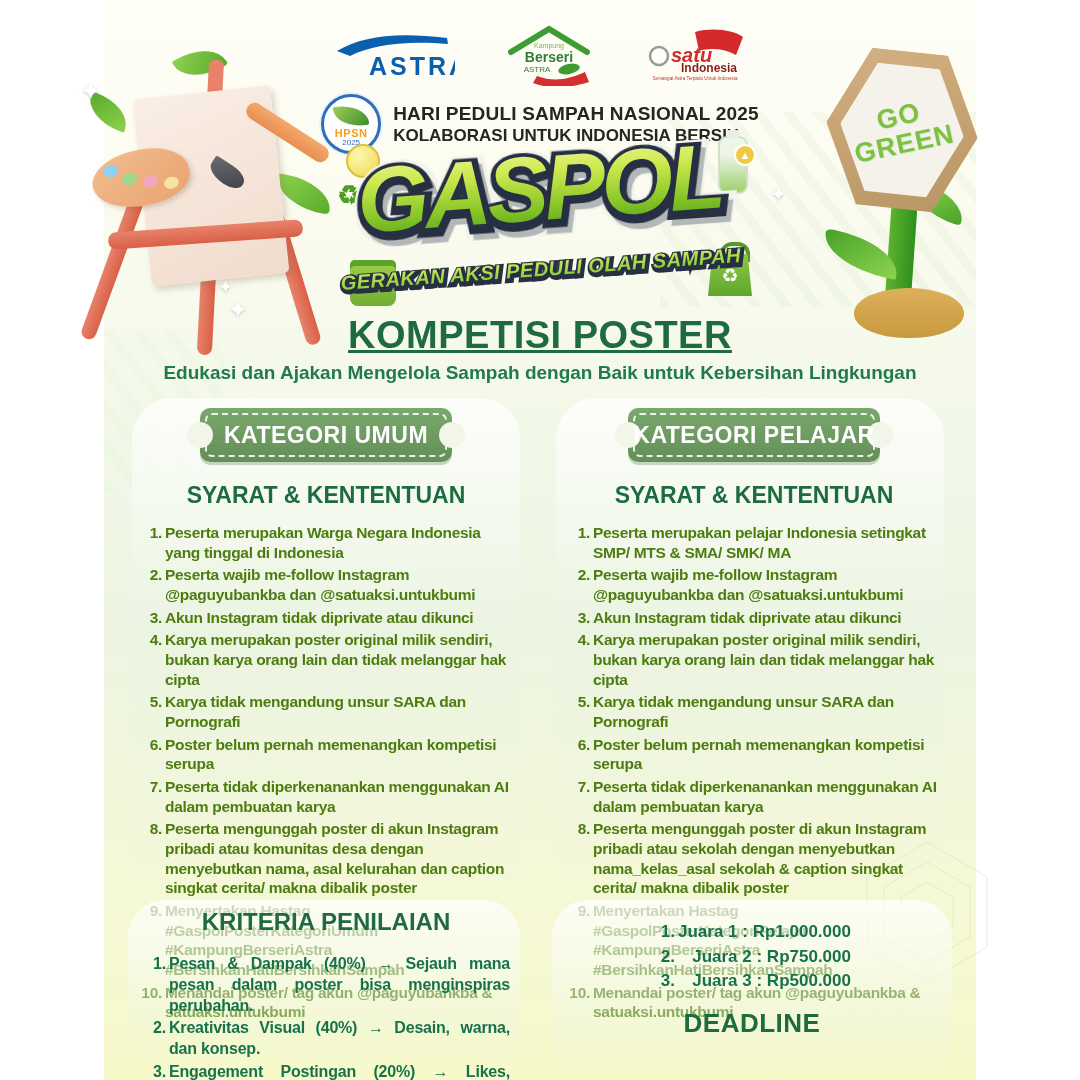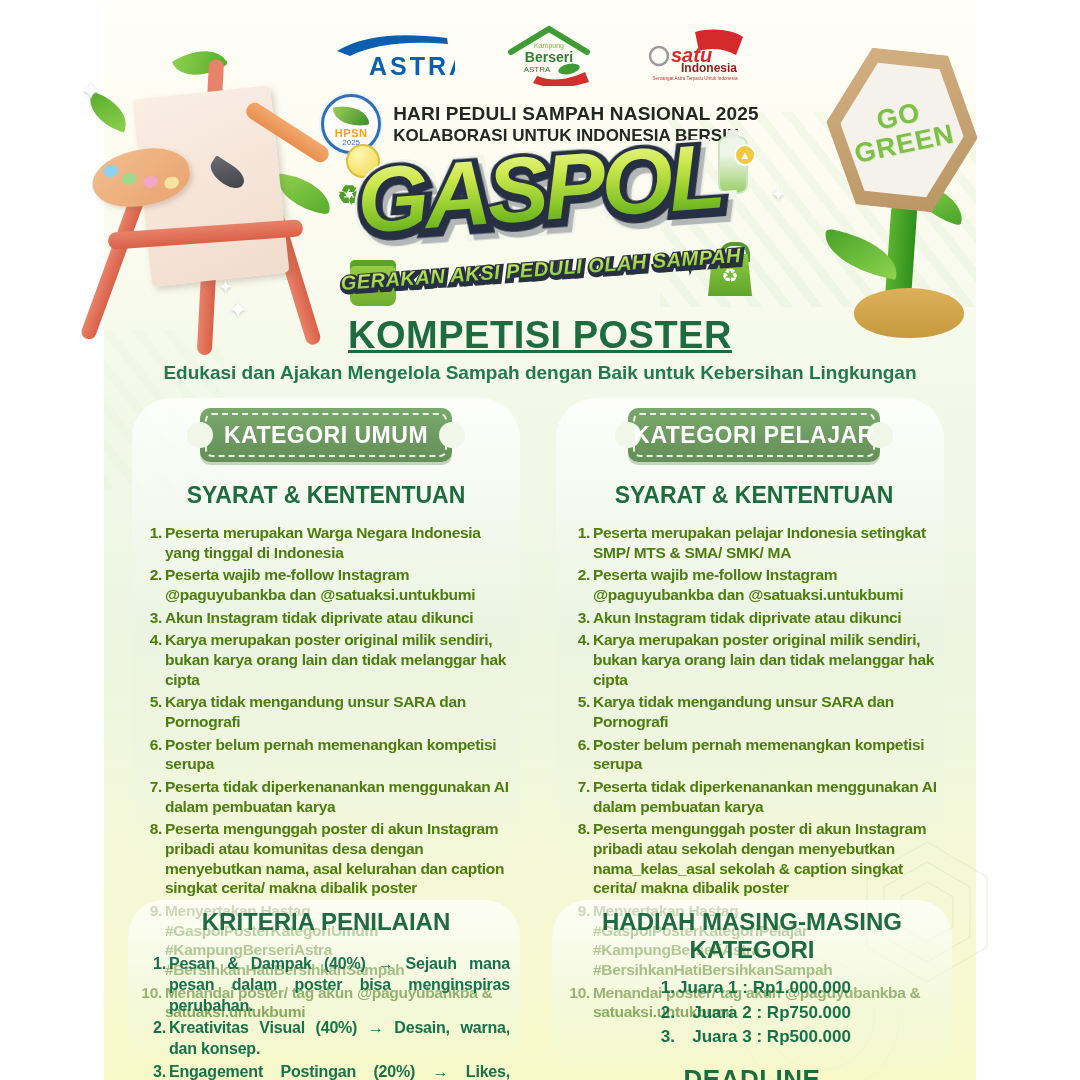--- a/index.html
+++ b/index.html
@@ -303,21 +303,20 @@
     <div class="criteria-title">KRITERIA PENILAIAN</div>
     <ol class="criteria">
 
     <li>Pesan &amp; Dampak (40%) →  Sejauh mana pesan dalam poster bisa menginspiras perubahan.</li>
         <li>Kreativitas Visual (40%) →  Desain, warna, dan konsep.</li>
         <li>Engagement Postingan (20%) → Likes, komentar, dan share.</li>
       </ol>
   </div>
 
   <div class="prizes-block">
-    <div class="prizes-title">HADIAH MASING-MASING KATEGORI</div>
     <ol class="prizes">
       
     <li>Juara 1 : Rp1.000.000</li><li>Juara 2 : Rp750.000</li><li>Juara 3 : Rp500.000</li></ol>
     <div class="deadline-title">DEADLINE</div>
     
     
   </div>
 </div>
 
 </body></html>

